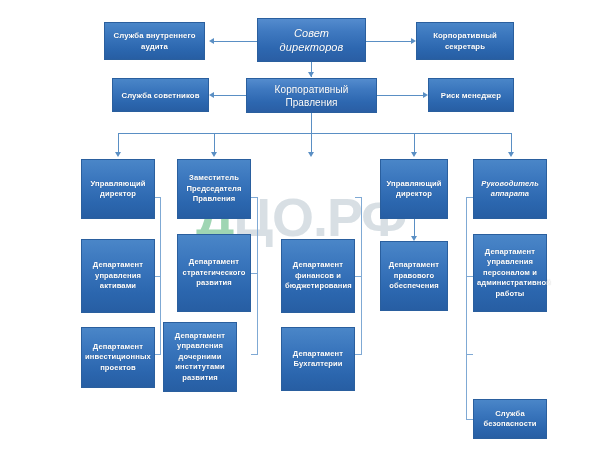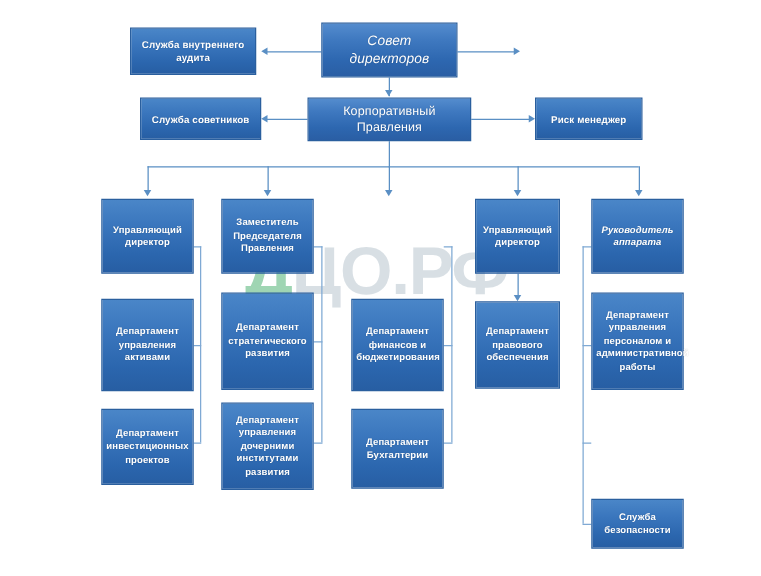--- a/index.html
+++ b/index.html
@@ -180,20 +180,23 @@
   <div class="conn h" style="left:466px; top:419px; width:7px;"></div>
 
   <div class="node side" style="left:92px; top:22px; width:101px; height:38px;margin-left:12px;">
     <span class="label">Служба внутреннего аудита</span>
   </div>
 
   <div class="node top-center" style="left:257px; top:18px; width:109px; height:44px;font-style:italic;">
     <span class="label">Совет директоров</span>
   </div>
 
+  <div class="node side" style="left:416px; top:22px; width:98px; height:38px;">
+    <span class="label">Корпоративный секретарь</span>
+  </div>
 
   <div class="node side" style="left:112px; top:78px; width:97px; height:34px;">
     <span class="label">Служба советников</span>
   </div>
 
   <div class="node mid-center" style="left:246px; top:78px; width:131px; height:35px;">
     <span class="label">Корпоративный Правления</span>
   </div>
 
   <div class="node side" style="left:428px; top:78px; width:86px; height:34px;">
@@ -234,21 +237,21 @@
   </div>
 
   <div class="node" style="left:473px; top:234px; width:74px; height:78px;">
     <span class="label">Департамент управления персоналом и административной работы</span>
   </div>
 
   <div class="node" style="left:81px; top:327px; width:74px; height:61px;justify-content:center;">
     <span class="label">Департамент инвестиционных проектов</span>
   </div>
 
-  <div class="node" style="left:177px; top:322px; width:74px; height:70px;">
+  <div class="node" style="left:163px; top:322px; width:74px; height:70px;">
     <span class="label">Департамент управления дочерними институтами развития</span>
   </div>
 
   <div class="node" style="left:281px; top:327px; width:74px; height:64px;">
     <span class="label">Департамент Бухгалтерии</span>
   </div>
 
 
   <div class="node" style="left:473px; top:399px; width:74px; height:40px;">
     <span class="label">Служба безопасности</span>

